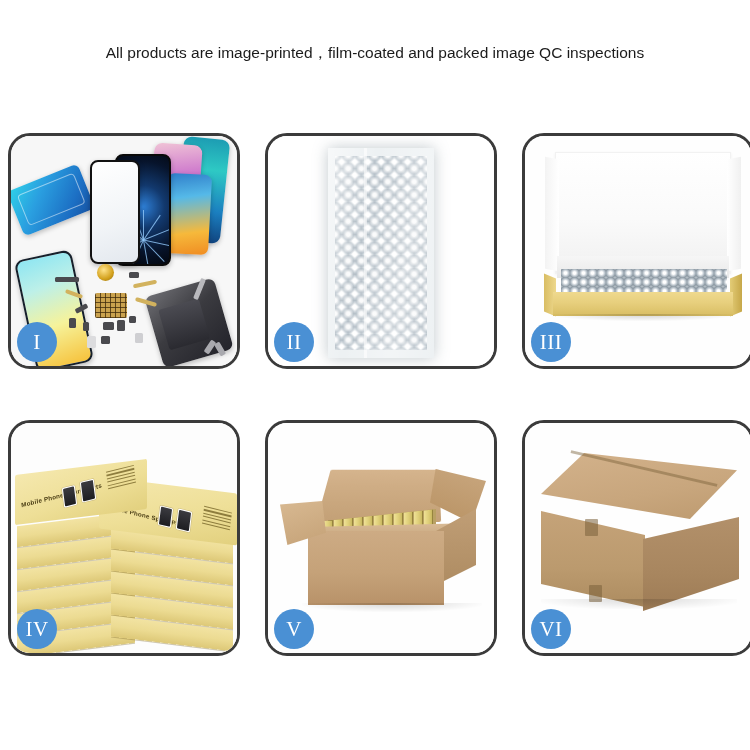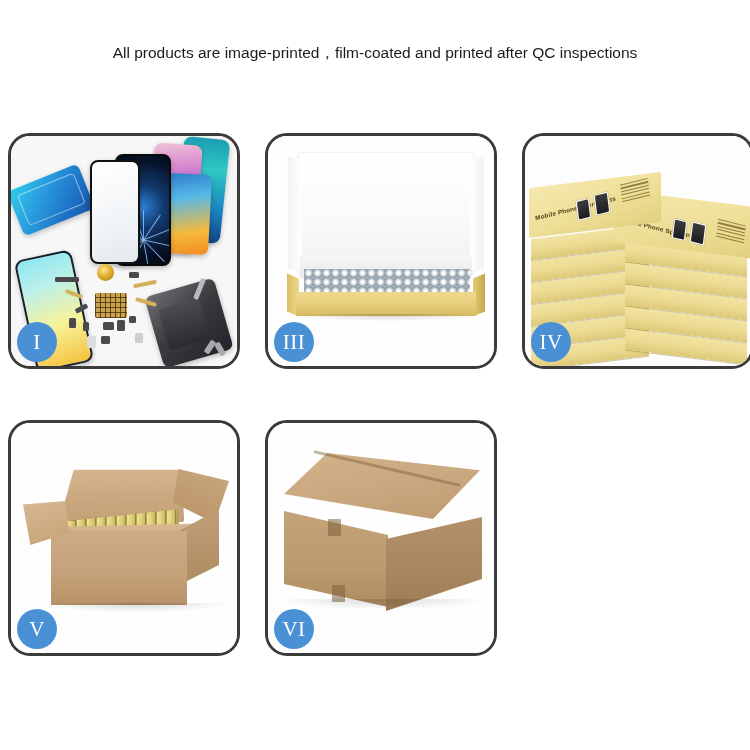--- a/index.html
+++ b/index.html
@@ -381,21 +381,21 @@
   }
   .c6-shadow{
     position:absolute;left:16px;top:176px;width:196px;height:10px;
     background:radial-gradient(ellipse at 50% 0%,rgba(0,0,0,.14),rgba(0,0,0,0) 78%);
   }
 </style>
 </head>
 <body>
 
 <div class="header">
-  <div class="subtitle">All products are image-printed，film-coated and printed after QC inspections</div>
+  <div class="subtitle">All products are image-printed，film-coated and packed image QC inspections</div>
 </div>
 
 <div class="grid">
 
   <div class="panel">
     <div class="stage p1">
       <div class="ph ph-blue"></div>
       <div class="ph ph-teal"></div>
       <div class="ph ph-purple"></div>
       <div class="ph ph-amber"></div>
@@ -436,20 +436,31 @@
       <div class="part" style="left:196px;top:204px;width:6px;height:14px;background:#a9a9ae;transform:rotate(34deg);"></div>
       <div class="part" style="left:206px;top:206px;width:6px;height:14px;background:#a9a9ae;transform:rotate(-30deg);"></div>
 
       <div class="flex" style="left:122px;top:146px;width:24px;height:4px;transform:rotate(-12deg);"></div>
       <div class="flex" style="left:124px;top:164px;width:22px;height:4px;transform:rotate(16deg);"></div>
       <div class="flex" style="left:54px;top:156px;width:18px;height:4px;transform:rotate(20deg);"></div>
     </div>
     <div class="badge">I</div>
   </div>
 
+  <div class="panel">
+    <div class="stage p2">
+      <div class="bubble-sheet">
+        <div class="bubble-core"></div>
+        <div class="bubble-core2"></div>
+        <div class="bubble-seam"></div>
+        <div class="bubble-gloss"></div>
+      </div>
+    </div>
+    <div class="badge">II</div>
+  </div>
 
   <div class="panel">
     <div class="stage p3">
       <div class="lid"></div>
       <div class="foam"></div>
       <div class="bubbles-in-box"></div>
       <div class="box3-left"></div>
       <div class="box3-right"></div>
       <div class="box3-front"></div>
       <div class="box3-shadow"></div>

